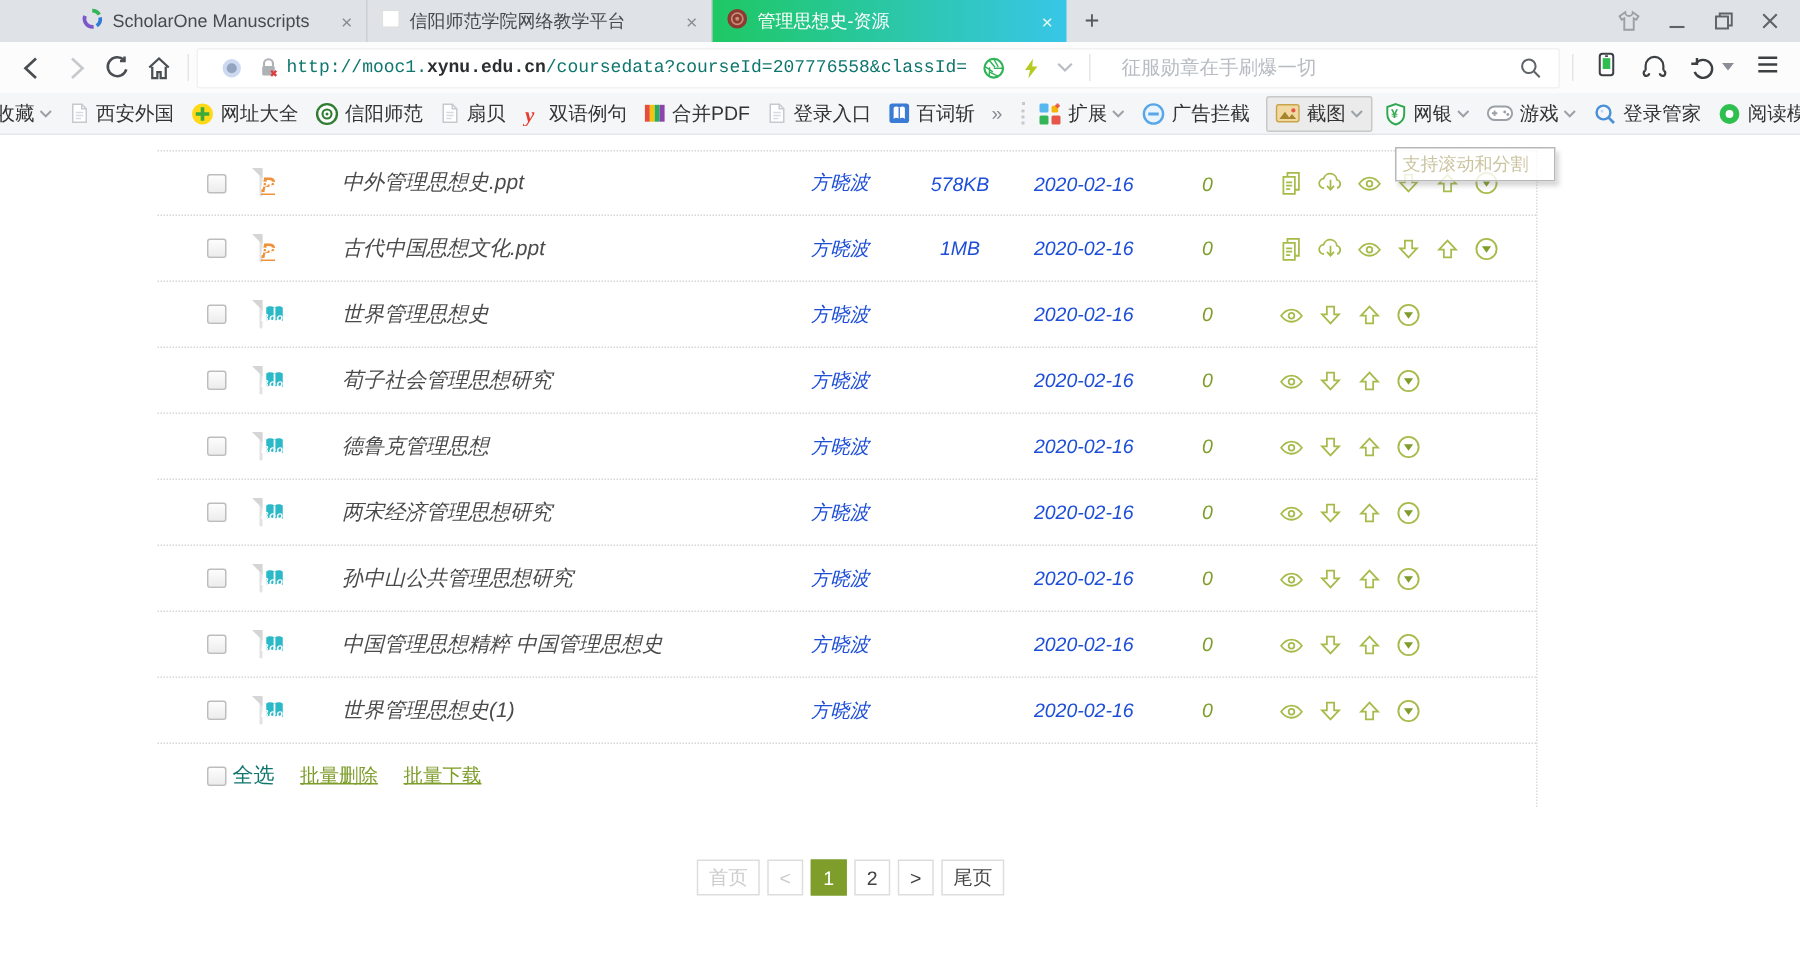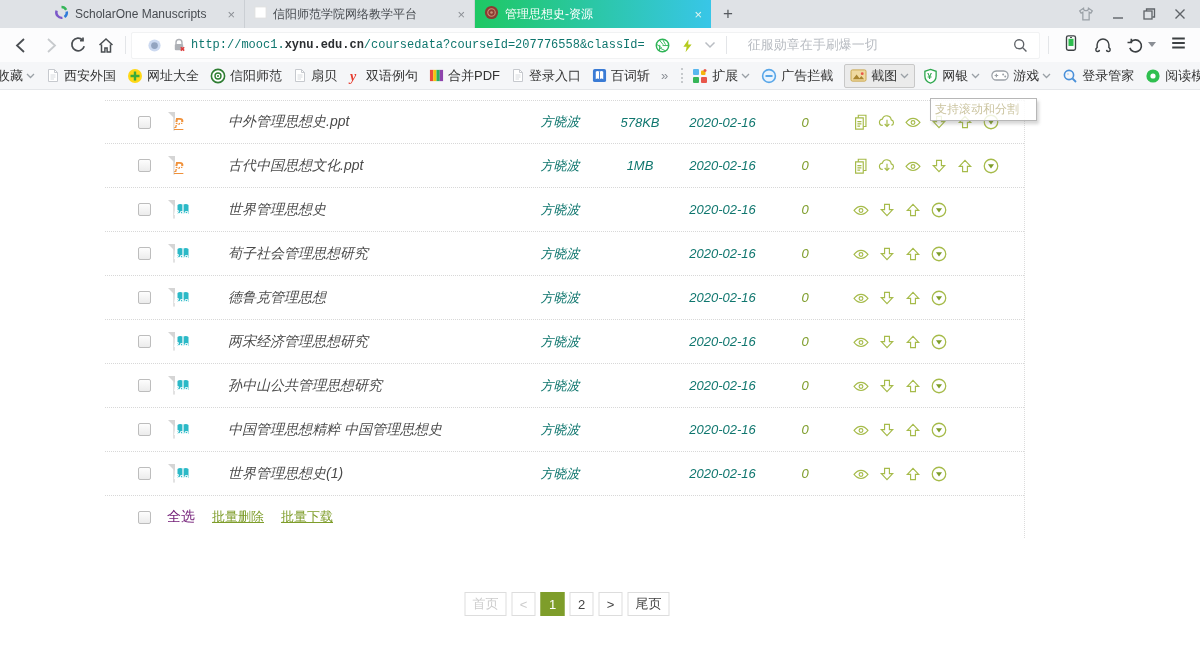--- a/index.html
+++ b/index.html
@@ -40,44 +40,44 @@
   .bm-more { color:#8a8e94; font-size:13px; }
   .bm-sep { border-left:2px dotted #c6c9cc; height:15px; margin:0 9px 0 2px; flex:0 0 auto; }
 
   
   .content { position:absolute; top:90px; left:0; width:1200px; height:556px; background:#fff; }
   .ftable { position:absolute; left:105px; top:10px; width:920px; border-right:1px dotted #dcdcdc; }
   .frow { height:44px; display:grid; grid-template-columns:60px 50px 300px 90px 70px 95px 70px 1fr; align-items:center; border-bottom:1px dotted #d8d8d8;font-style:italic; }
   .frow:first-child { border-top:1px dotted #d8d8d8; }
   .cb { width:13px; height:13px; border:1px solid #bdbdbd; border-radius:2px; background:linear-gradient(#fdfdfd,#ececec); margin-left:33px; }
   .fname { font-size:14px; color:#4a4a4a; padding-left:13px; white-space:nowrap; overflow:visible; }
-  .fmeta { font-size:13px; color:#0f766e; text-align:center; }
+  .fmeta { font-size:13px; color:#1d4ed8; text-align:center; }
   .fcount { font-size:13px; color:#7e9d2a; text-align:center; }
   .factions { display:flex; align-items:center; gap:8px; padding-left:12px; }
   .aicon { width:18px; height:18px; display:flex; }
   .aicon svg { width:18px; height:18px; }
 
   
   .ficon { position:relative; width:27px; height:33px; background:#fff; border:1px solid #e2e2e2; border-radius:2px; margin-left:8px; overflow:hidden; }
   .ficon .fold { position:absolute; top:-1px; right:-1px; width:0; height:0; border-left:7px solid transparent; border-top:7px solid #d5d5d5; }
   .ficon .fl { position:absolute; top:2px; left:0; right:0; text-align:center; font-weight:bold; font-size:14px; }
   .ficon.ppt .fl { color:#f0913a; text-decoration:underline; }
   .ficon .fbanner { position:absolute; bottom:0; left:0; right:0; height:10px; color:#fff; font-size:7px; font-weight:bold; text-align:center; line-height:10px; letter-spacing:.5px; }
   .ficon.ppt .fbanner { background:#f0913a; }
   .ficon.book .fbanner { background:#2bb9c7; }
   .ficon.book .fl { top:1px; }
 
   
   .tfoot { display:flex; align-items:center; height:42px; }
   .tfoot .cb { margin-left:33px; }
-  .sel-all { font-size:14px; color:#701a75; margin-left:16px; }
+  .sel-all { font-size:14px; color:#0f766e; margin-left:4px; }
   .batch { font-size:13px; color:#7e9d2a; text-decoration:underline; margin-left:17px; }
 
   
-  .pagination { position:absolute; top:502px; left:567px; transform:translateX(-50%); display:flex; gap:5px; }
+  .pagination { position:absolute; top:483px; left:567px; transform:translateX(-50%); display:flex; gap:5px; }
   .pg { min-width:24px; height:24px; padding:0 7px; border:1px solid #ddd; background:#fff; display:flex; align-items:center; justify-content:center; font-size:13px; color:#444; }
   .pg.disabled { color:#ccc; }
   .pg.active { background:#7e9d2a; border-color:#7e9d2a; color:#fff; }
 
   
   .tooltip { position:absolute; left:930px; top:98px; width:107px; height:23px; background:rgba(255,255,255,.82);
     border:1px solid #b7b7b7; box-shadow:2px 3px 3px rgba(110,110,110,.28); z-index:6;
     font-size:12px; line-height:21px; padding:0 4px; color:rgba(158,146,78,.55); white-space:nowrap; overflow:hidden; }
 </style>
 </head>

